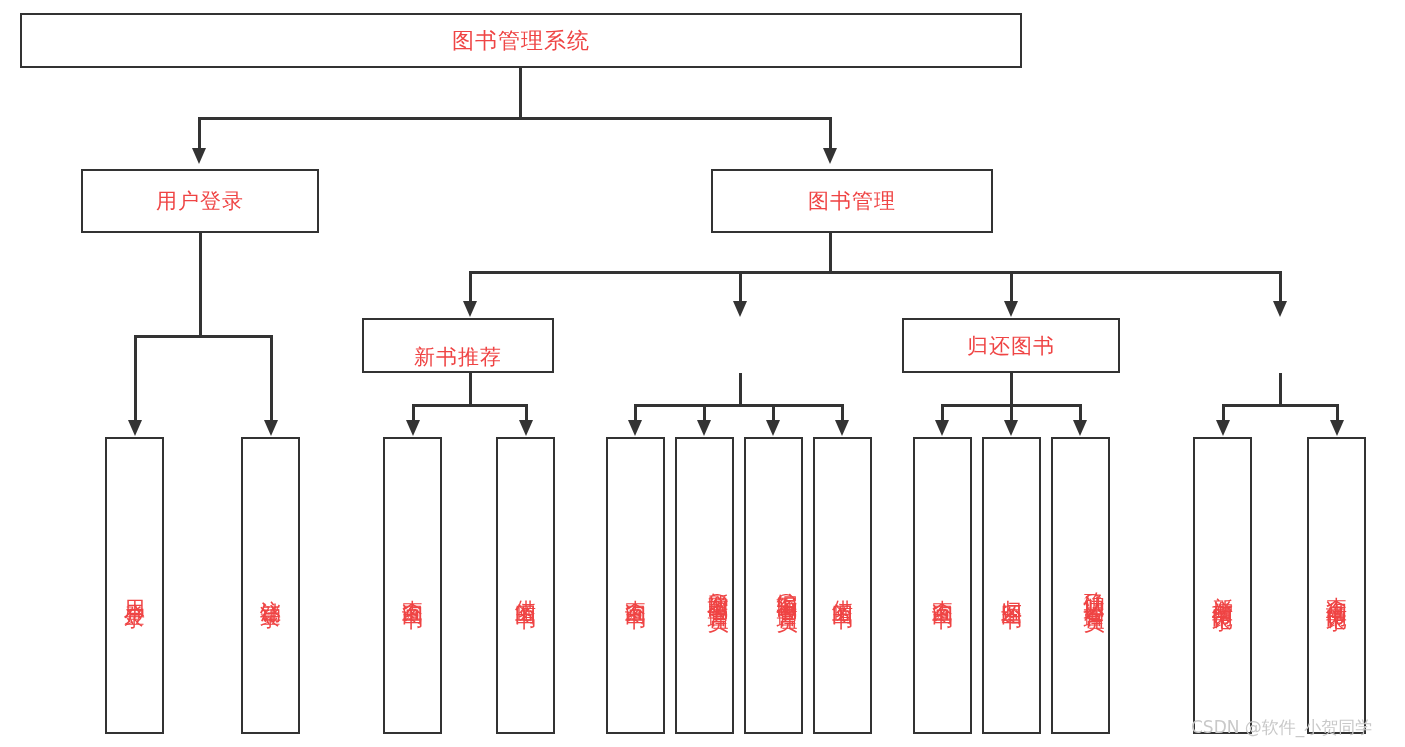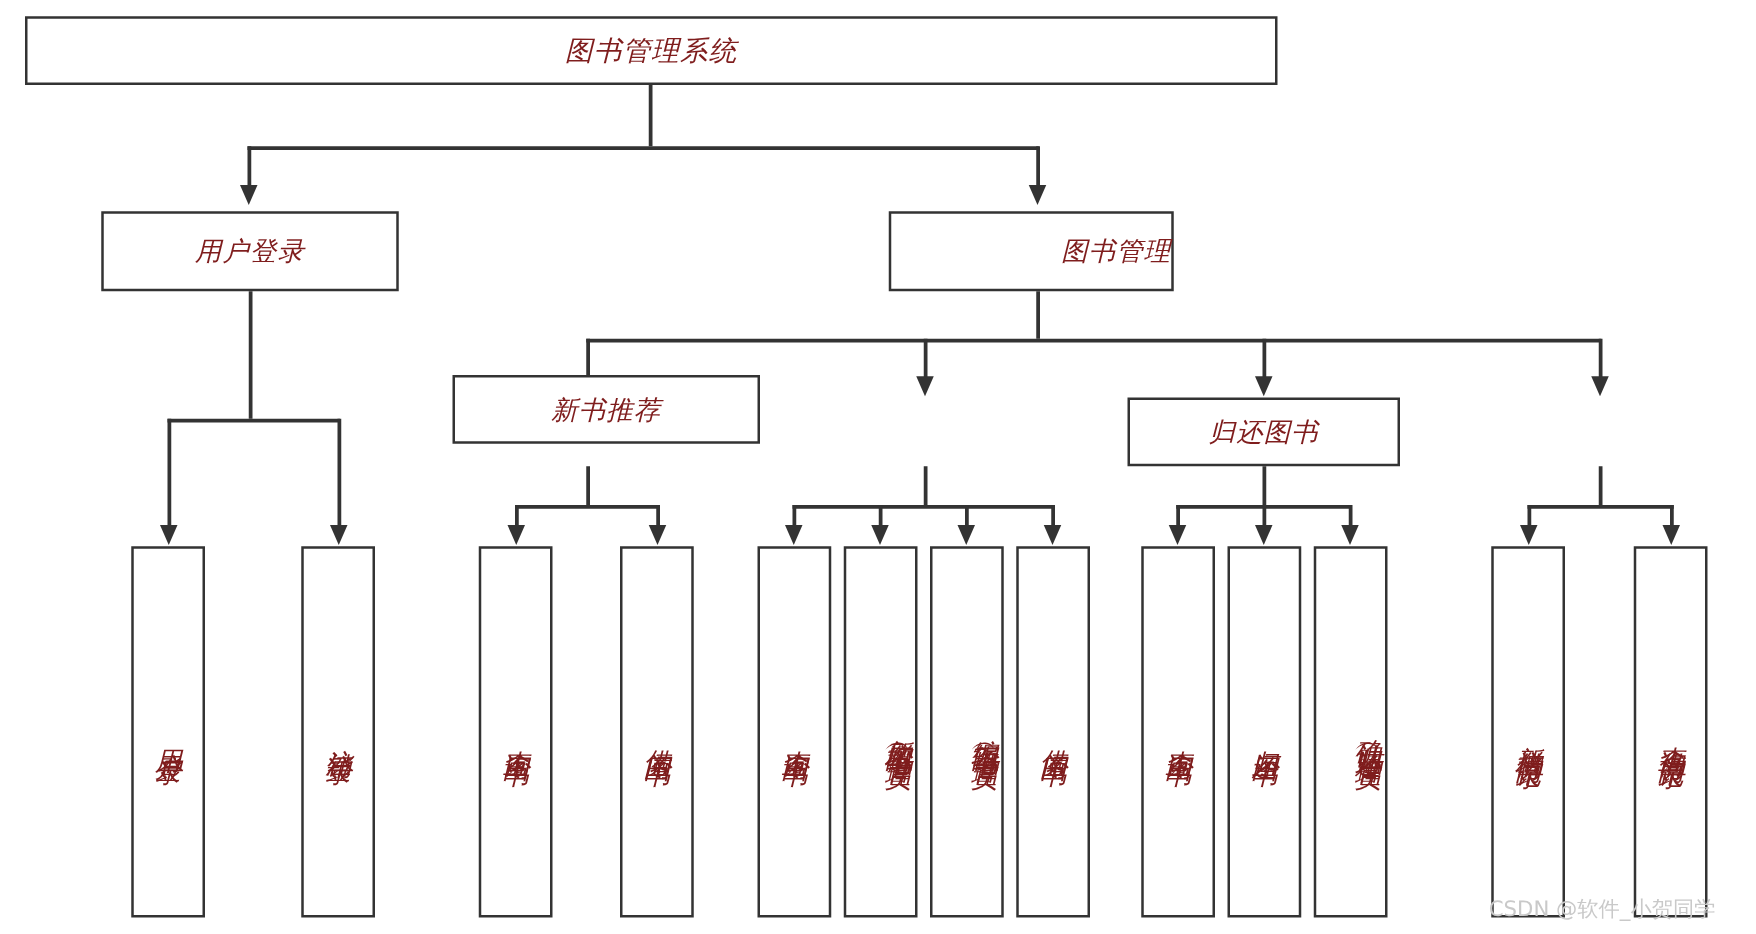--- a/index.html
+++ b/index.html
@@ -21,22 +21,21 @@
 
   
   .node {
     position: absolute;
     box-sizing: border-box;
     border: 2.5px solid #333333;
     background: #ffffff;
     display: flex;
     align-items: center;
     justify-content: center;
-    color: #7f1d1d;
-    font-style: italic;
+    color: #ef4444;
   }
   .node.h {           
     font-size: 21px;
     letter-spacing: 1px;
   }
   .node.v {           
     writing-mode: vertical-rl;
     text-orientation: upright;
     font-size: 21px;
     letter-spacing: 3px;
@@ -96,21 +95,21 @@
   <div class="vline" style="left:198px; top:117px; height:32px;"></div>
   <div class="arrow" style="left:192px; top:148px;"></div>
 
   <div class="vline" style="left:829px; top:117px; height:32px;"></div>
   <div class="arrow" style="left:823px; top:148px;"></div>
 
   <div class="node h" style="left:81px; top:169px; width:238px; height:64px;">
     <span>用户登录</span>
   </div>
 
-  <div class="node h" style="left:711px; top:169px; width:228px; height:64px;justify-content:flex-end;">
+  <div class="node h" style="left:711px; top:169px; width:282px; height:64px;">
     <span>图书管理</span>
   </div>
 
   <div class="vline" style="left:199px; top:233px; height:102px;"></div>
   <div class="hline" style="left:134px; top:335px; width:138px;"></div>
   <div class="vline" style="left:134px; top:335px; height:86px;"></div>
   <div class="arrow" style="left:128px; top:420px;"></div>
   <div class="vline" style="left:270px; top:335px; height:86px;"></div>
   <div class="arrow" style="left:264px; top:420px;"></div>
 
@@ -129,21 +128,21 @@
 
   <div class="vline" style="left:739px; top:271px; height:31px;"></div>
   <div class="arrow" style="left:733px; top:301px;"></div>
 
   <div class="vline" style="left:1010px; top:271px; height:31px;"></div>
   <div class="arrow" style="left:1004px; top:301px;"></div>
 
   <div class="vline" style="left:1279px; top:271px; height:31px;"></div>
   <div class="arrow" style="left:1273px; top:301px;"></div>
 
-  <div class="node h" style="left:362px; top:300px; width:246px; height:55px;">
+  <div class="node h" style="left:362px; top:318px; width:192px; height:55px;align-items:flex-end;">
     <span>新书推荐</span>
   </div>
   <div class="node h" style="left:902px; top:318px; width:218px; height:55px;">
     <span>归还图书</span>
   </div>
 
   <div class="vline" style="left:469px; top:373px; width:2.5px; height:31px;"></div>
   <div class="hline" style="left:412px; top:404px; width:116px;"></div>
   <div class="vline" style="left:412px; top:404px; height:17px;"></div>
   <div class="arrow" style="left:406px; top:420px;"></div>

